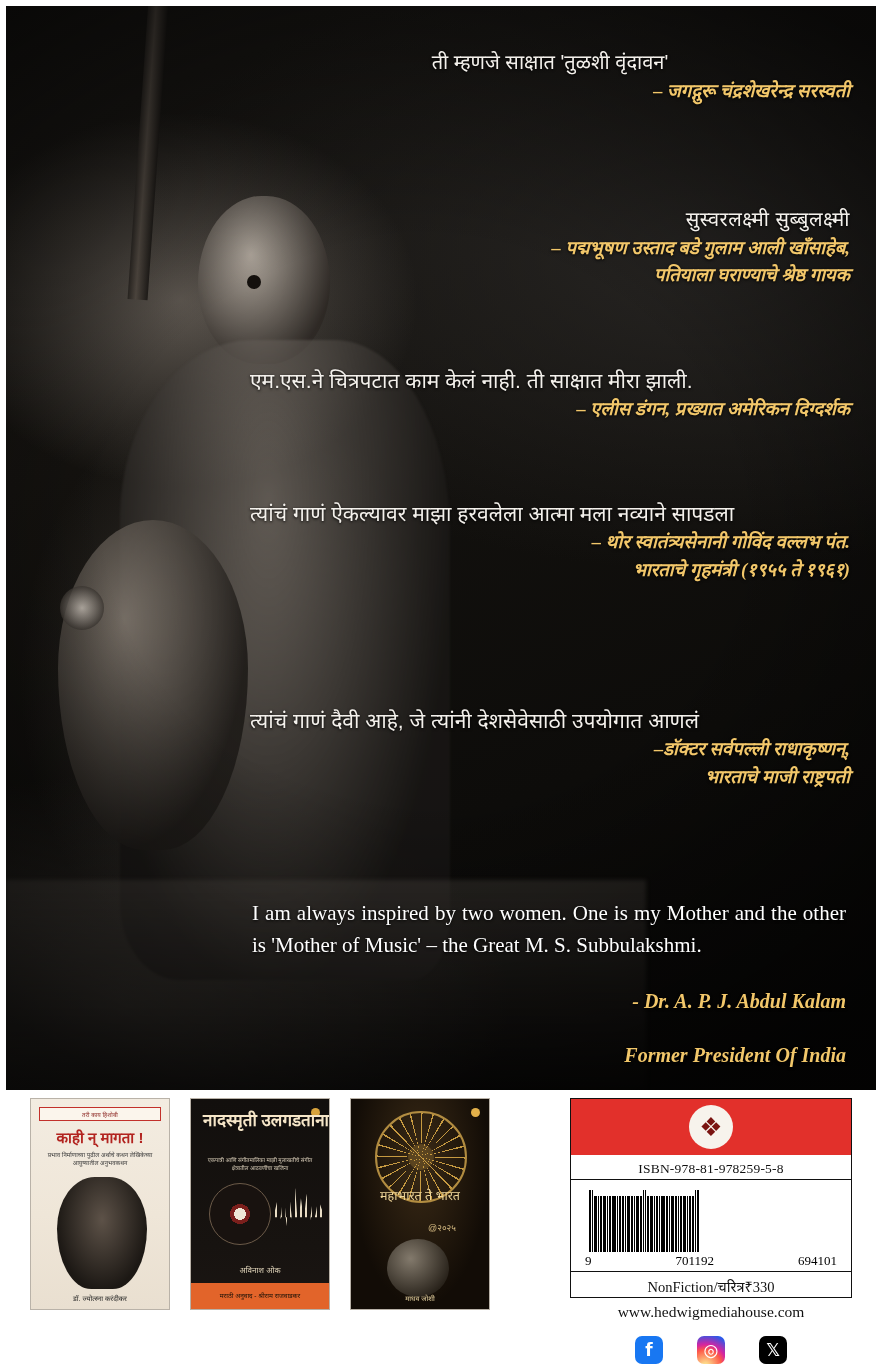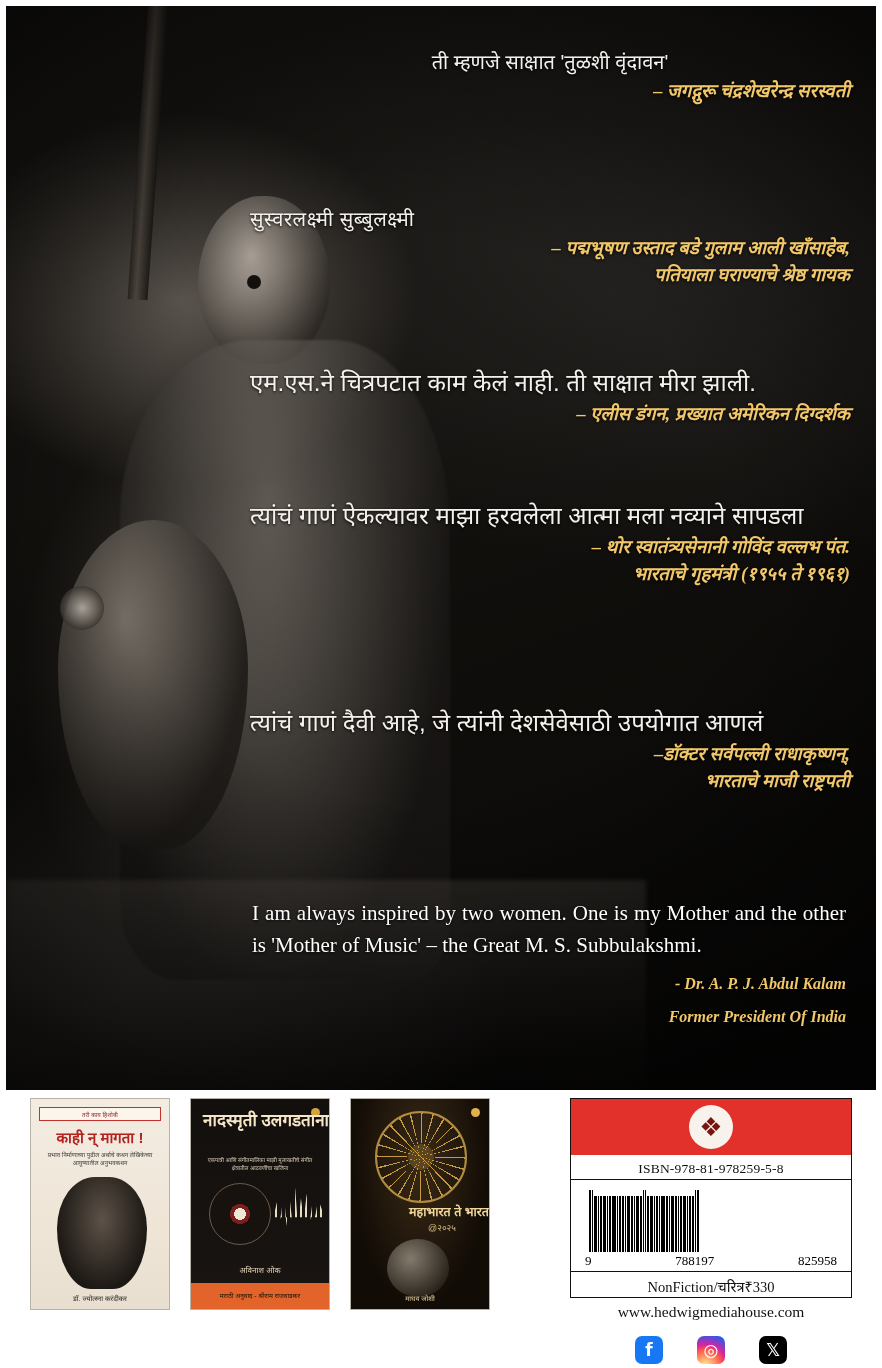--- a/index.html
+++ b/index.html
@@ -92,21 +92,21 @@
   }
   .vignette {
     position: absolute; left: 0; top: 0; width: 882px; height: 1090px;
     background: radial-gradient(ellipse 700px 620px at 420px 520px, rgba(0,0,0,0) 45%, rgba(0,0,0,0.65) 100%);
     pointer-events: none;
   }
   .q-block { margin-bottom: 20px; }
   .q-text {
     color: #f4f1ec;
     font-family: "Liberation Sans", sans-serif;
-    font-size: 24px;
+    font-size: 21px;
     line-height: 1.48;
     text-align: justify;
     text-shadow: 0 1px 3px rgba(0,0,0,0.95);
   }
   .q-attr {
     color: #f2c76a;
     font-family: "Liberation Serif", serif;
     font-style: italic;
     font-weight: bold;
     font-size: 18.5px;
@@ -115,44 +115,44 @@
     text-shadow: 0 1px 3px rgba(0,0,0,0.95);
   }
 
   .q1 { position:absolute; left:250px; top:48px; width:600px; }
   .q2 { position:absolute; left:250px; top:205px; width:600px; }
   .q3 { position:absolute; left:250px; top:365px; width:600px; }
   .q4 { position:absolute; left:250px; top:498px; width:600px; }
   .q5 { position:absolute; left:250px; top:705px; width:600px; }
 
   .q1 .q-text { text-align:center; font-size: 20px; }
-  .q2 .q-text { text-align:left; font-size: 20px; letter-spacing: 0.5px;}
+  .q2 .q-text { text-align:right; font-size: 20px; letter-spacing: 0.5px;}
   .q5 .q-text { text-align:left; }
 
   
   .eng-quote {
     position: absolute;
     left: 252px; top: 898px;
     width: 594px;
   }
   .eng-text {
     color: #ffffff;
     font-family: "Liberation Serif", serif;
     font-size: 21px;
     line-height: 1.52;
     text-align: justify;
     text-shadow: 0 1px 3px rgba(0,0,0,0.95);
   }
   .eng-attr {
-    margin-top: 10px;
+    margin-top: 25px;
     color: #f2c76a;
     font-family: "Liberation Serif", serif;
     font-style: italic;
     font-weight: bold;
-    font-size: 16px;
+    font-size: 20px;
     line-height: 1.45;
     text-align: right;
     text-shadow: 0 1px 3px rgba(0,0,0,0.95);
   }
 
   
   .bottom {
     position: absolute;
     left: 0; top: 1090px;
     width: 882px; height: 278px;
@@ -253,22 +253,22 @@
                   #e2b04a 270deg 272deg, rgba(0,0,0,0) 272deg 285deg,
                   #e2b04a 285deg 287deg, rgba(0,0,0,0) 287deg 300deg,
                   #e2b04a 300deg 302deg, rgba(0,0,0,0) 302deg 315deg,
                   #e2b04a 315deg 317deg, rgba(0,0,0,0) 317deg 330deg,
                   #e2b04a 330deg 332deg, rgba(0,0,0,0) 332deg 345deg,
                   #e2b04a 345deg 347deg, rgba(0,0,0,0) 347deg 360deg);
     border: 2px solid #caa04a;
     opacity: 0.85;
   }
   .b3-title {
-    position:absolute; left:0; right:0; top:104px; text-align:right;
-    color:#f0d79a; font-weight:bold; font-size:12.5px;
+    position:absolute; left:0; right:0; top:88px; text-align:center;
+    color:#f0d79a; font-weight:normal; font-size:12.5px;
   }
   .b3-sub {
     position:absolute; left:0; right:0; top:122px; text-align:center;
     color:#d9be84; font-size:9px;padding-left:44px;
   }
   .b3-moon {
     position:absolute; left:36px; top:140px; width:62px; height:58px;
     border-radius:50%;
     background: radial-gradient(circle at 38% 34%, #8e8577, #2b251d 75%);
     opacity:0.9;
@@ -476,22 +476,22 @@
         <span style="width:2px;height:56px"></span>
       <span style="width:3px;height:56px"></span>
         <span style="width:1px;height:56px"></span>
       <span style="width:2px;height:56px"></span>
         <span style="width:2px;height:56px"></span>
       <span style="width:1px;height:62px"></span>
         <span style="width:2px;height:62px"></span>
     </div>
     <div class="barcode-digits">
       <span>9</span>
-      <span>788197</span>
-      <span>825958</span>
+      <span>701192</span>
+      <span>694101</span>
     </div>
     <div class="isbn-footer">
       <span>NonFiction/चरित्र</span>
       <span>₹330</span>
     </div>
   </div>
 
   <div class="website">www.hedwigmediahouse.com</div>
 
   <div class="socials">

